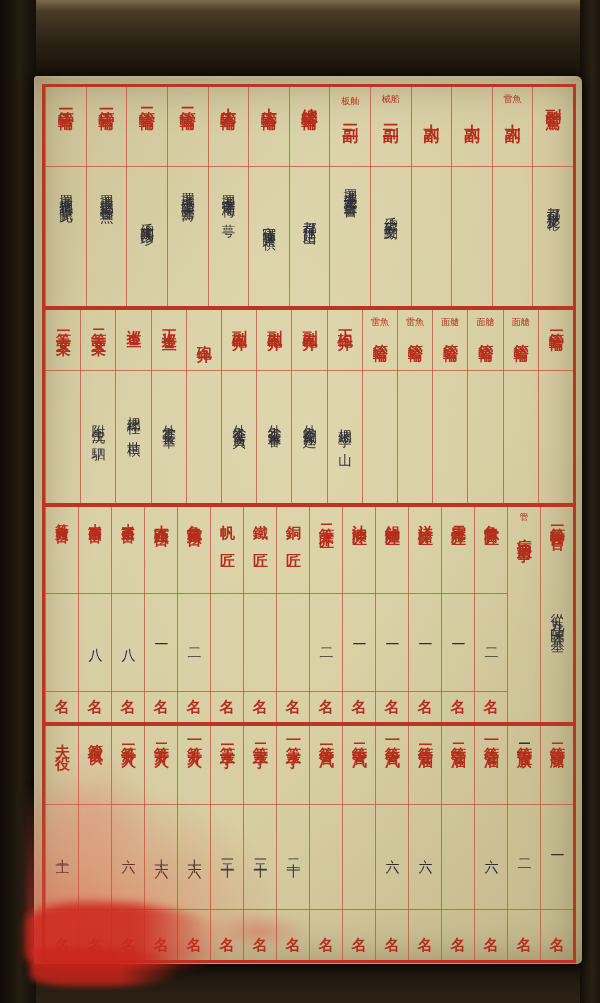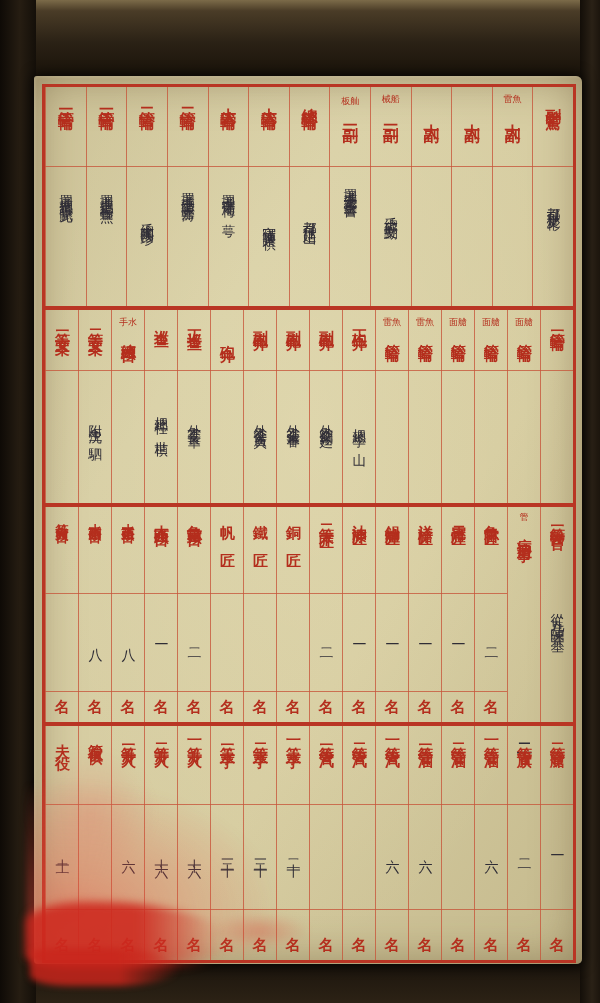--- a/index.html
+++ b/index.html
@@ -166,24 +166,20 @@
         </div>
         <div class="col">
           <div class="title" style="top: 8px;">正巡查</div>
           <div class="name" style="top: 104px;">外委丁長華</div>
         </div>
         <div class="col">
           <div class="title" style="top: 8px;">巡查</div>
           <div class="name" style="top: 96px;">把總任　世楨</div>
         </div>
         <div class="col">
-          <div class="prefix" style="top: 8px;">手水</div>
-          <div class="title" style="top: 22px;">總頭目</div>
-        </div>
-        <div class="col">
           <div class="title" style="top: 8px;">二等文案</div>
           <div class="name" style="top: 104px;">附生沈　駟</div>
         </div>
         <div class="col">
           <div class="title" style="top: 8px;">三等文案</div>
         </div>
         <div class="hline" style="top: 60px; left: 0px; right: 0px;"></div>
       </div>
     <div class="band band-craft" id="band2" style="top: 428px; height: 215px;">
         <div class="col">

